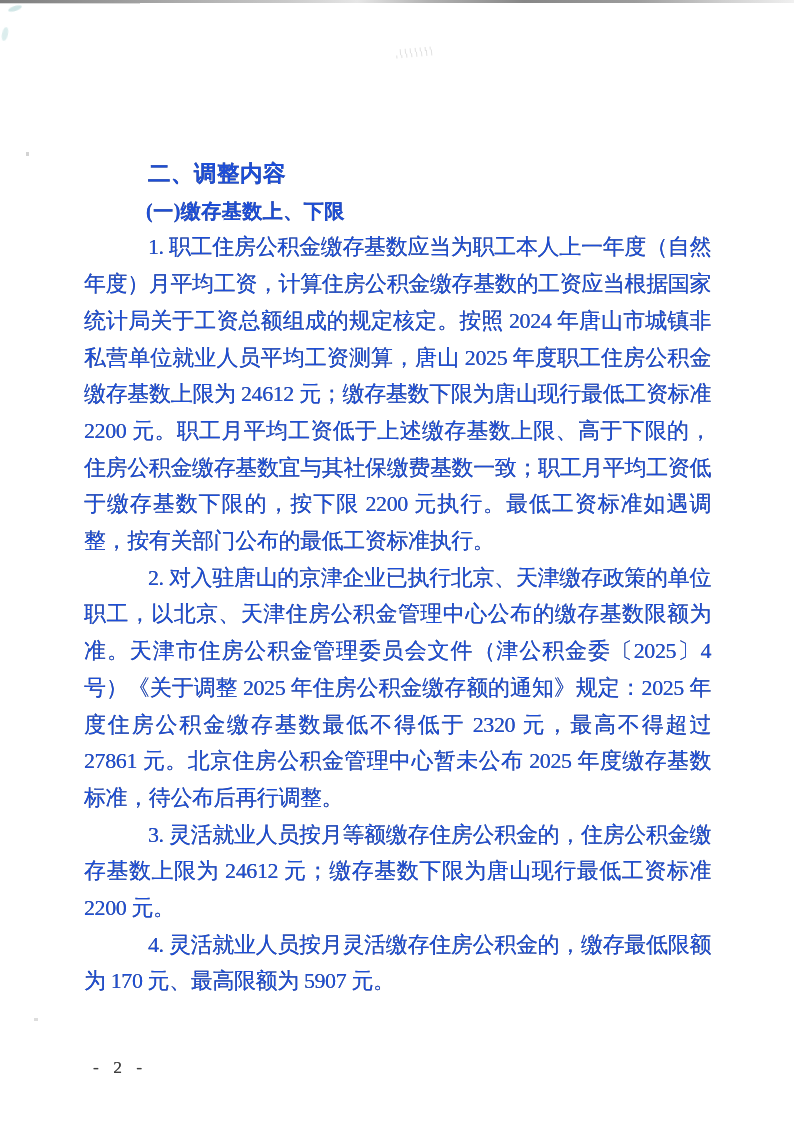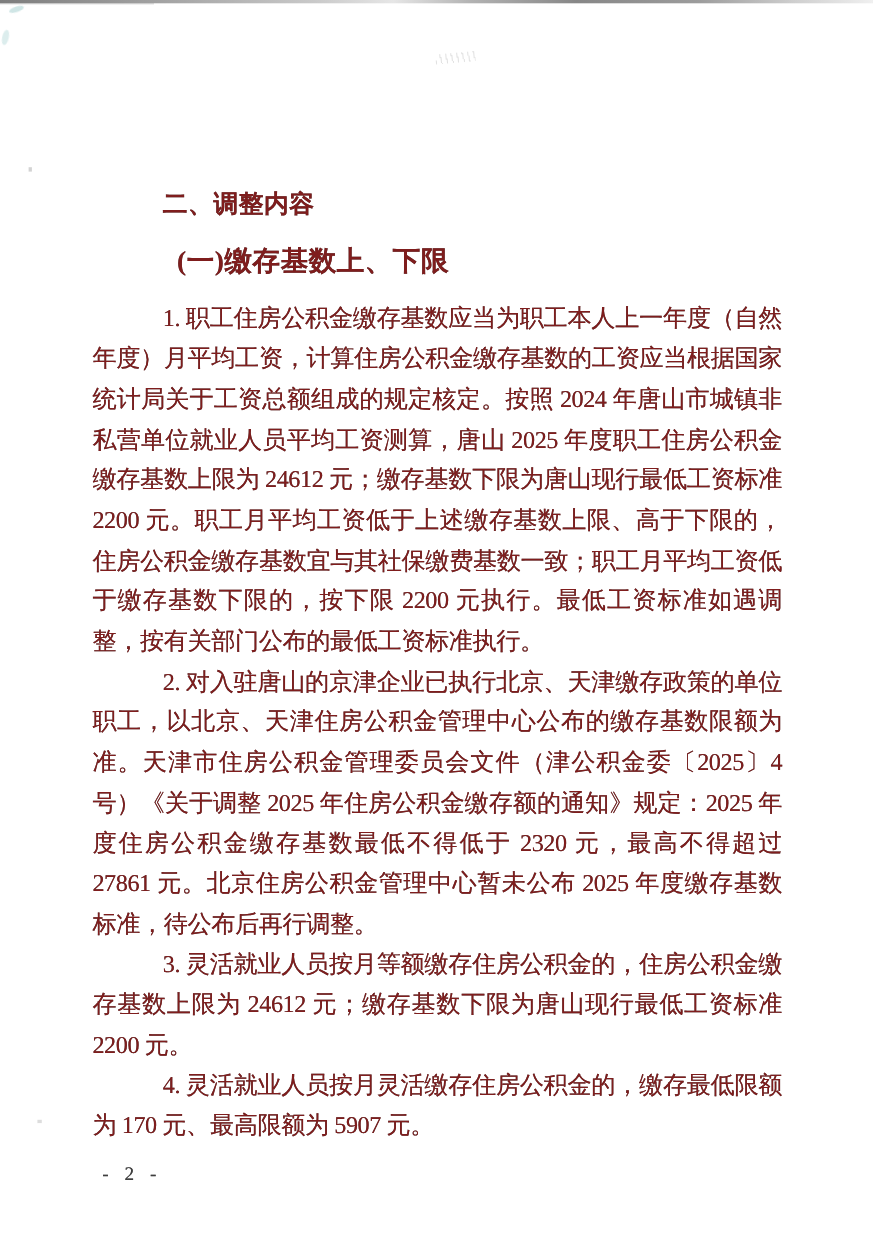--- a/index.html
+++ b/index.html
@@ -72,43 +72,43 @@
     left: 34px; top: 1018px;
     width: 4px; height: 3px;
     background: rgba(120,120,120,0.25);
     filter: blur(0.5px);
   }
 
   
   .content {
     position: absolute;
     left: 84px;
-    top: 168px;
+    top: 156px;
     width: 627px;
     font-size: 22px;
     line-height: 36.7px;
     letter-spacing: -0.4px;
-    color: #7f1d1d;
+    color: #1d4ed8;
     text-align: justify;
     text-shadow: 0 0 0.5px rgba(46,46,46,0.85);
   }
   .content h2 {
     margin: 0;
     font-family: "Liberation Sans", "DejaVu Sans", sans-serif;
     font-weight: bold;
     font-size: 22.5px;
     line-height: 36.7px;
     text-indent: 64px;
     letter-spacing: 0.5px;
     text-align: left;
   }
   .content h3 {
-    margin: 15px;
+    margin: 0;
     font-weight: bold;
-    font-size: 25px;
+    font-size: 20px;
     line-height: 36.7px;
     text-indent: 62px;
     letter-spacing: 0.5px;
     text-align: left;
   }
   .content p {
     margin: 0;
     text-indent: 64px;
   }
 

